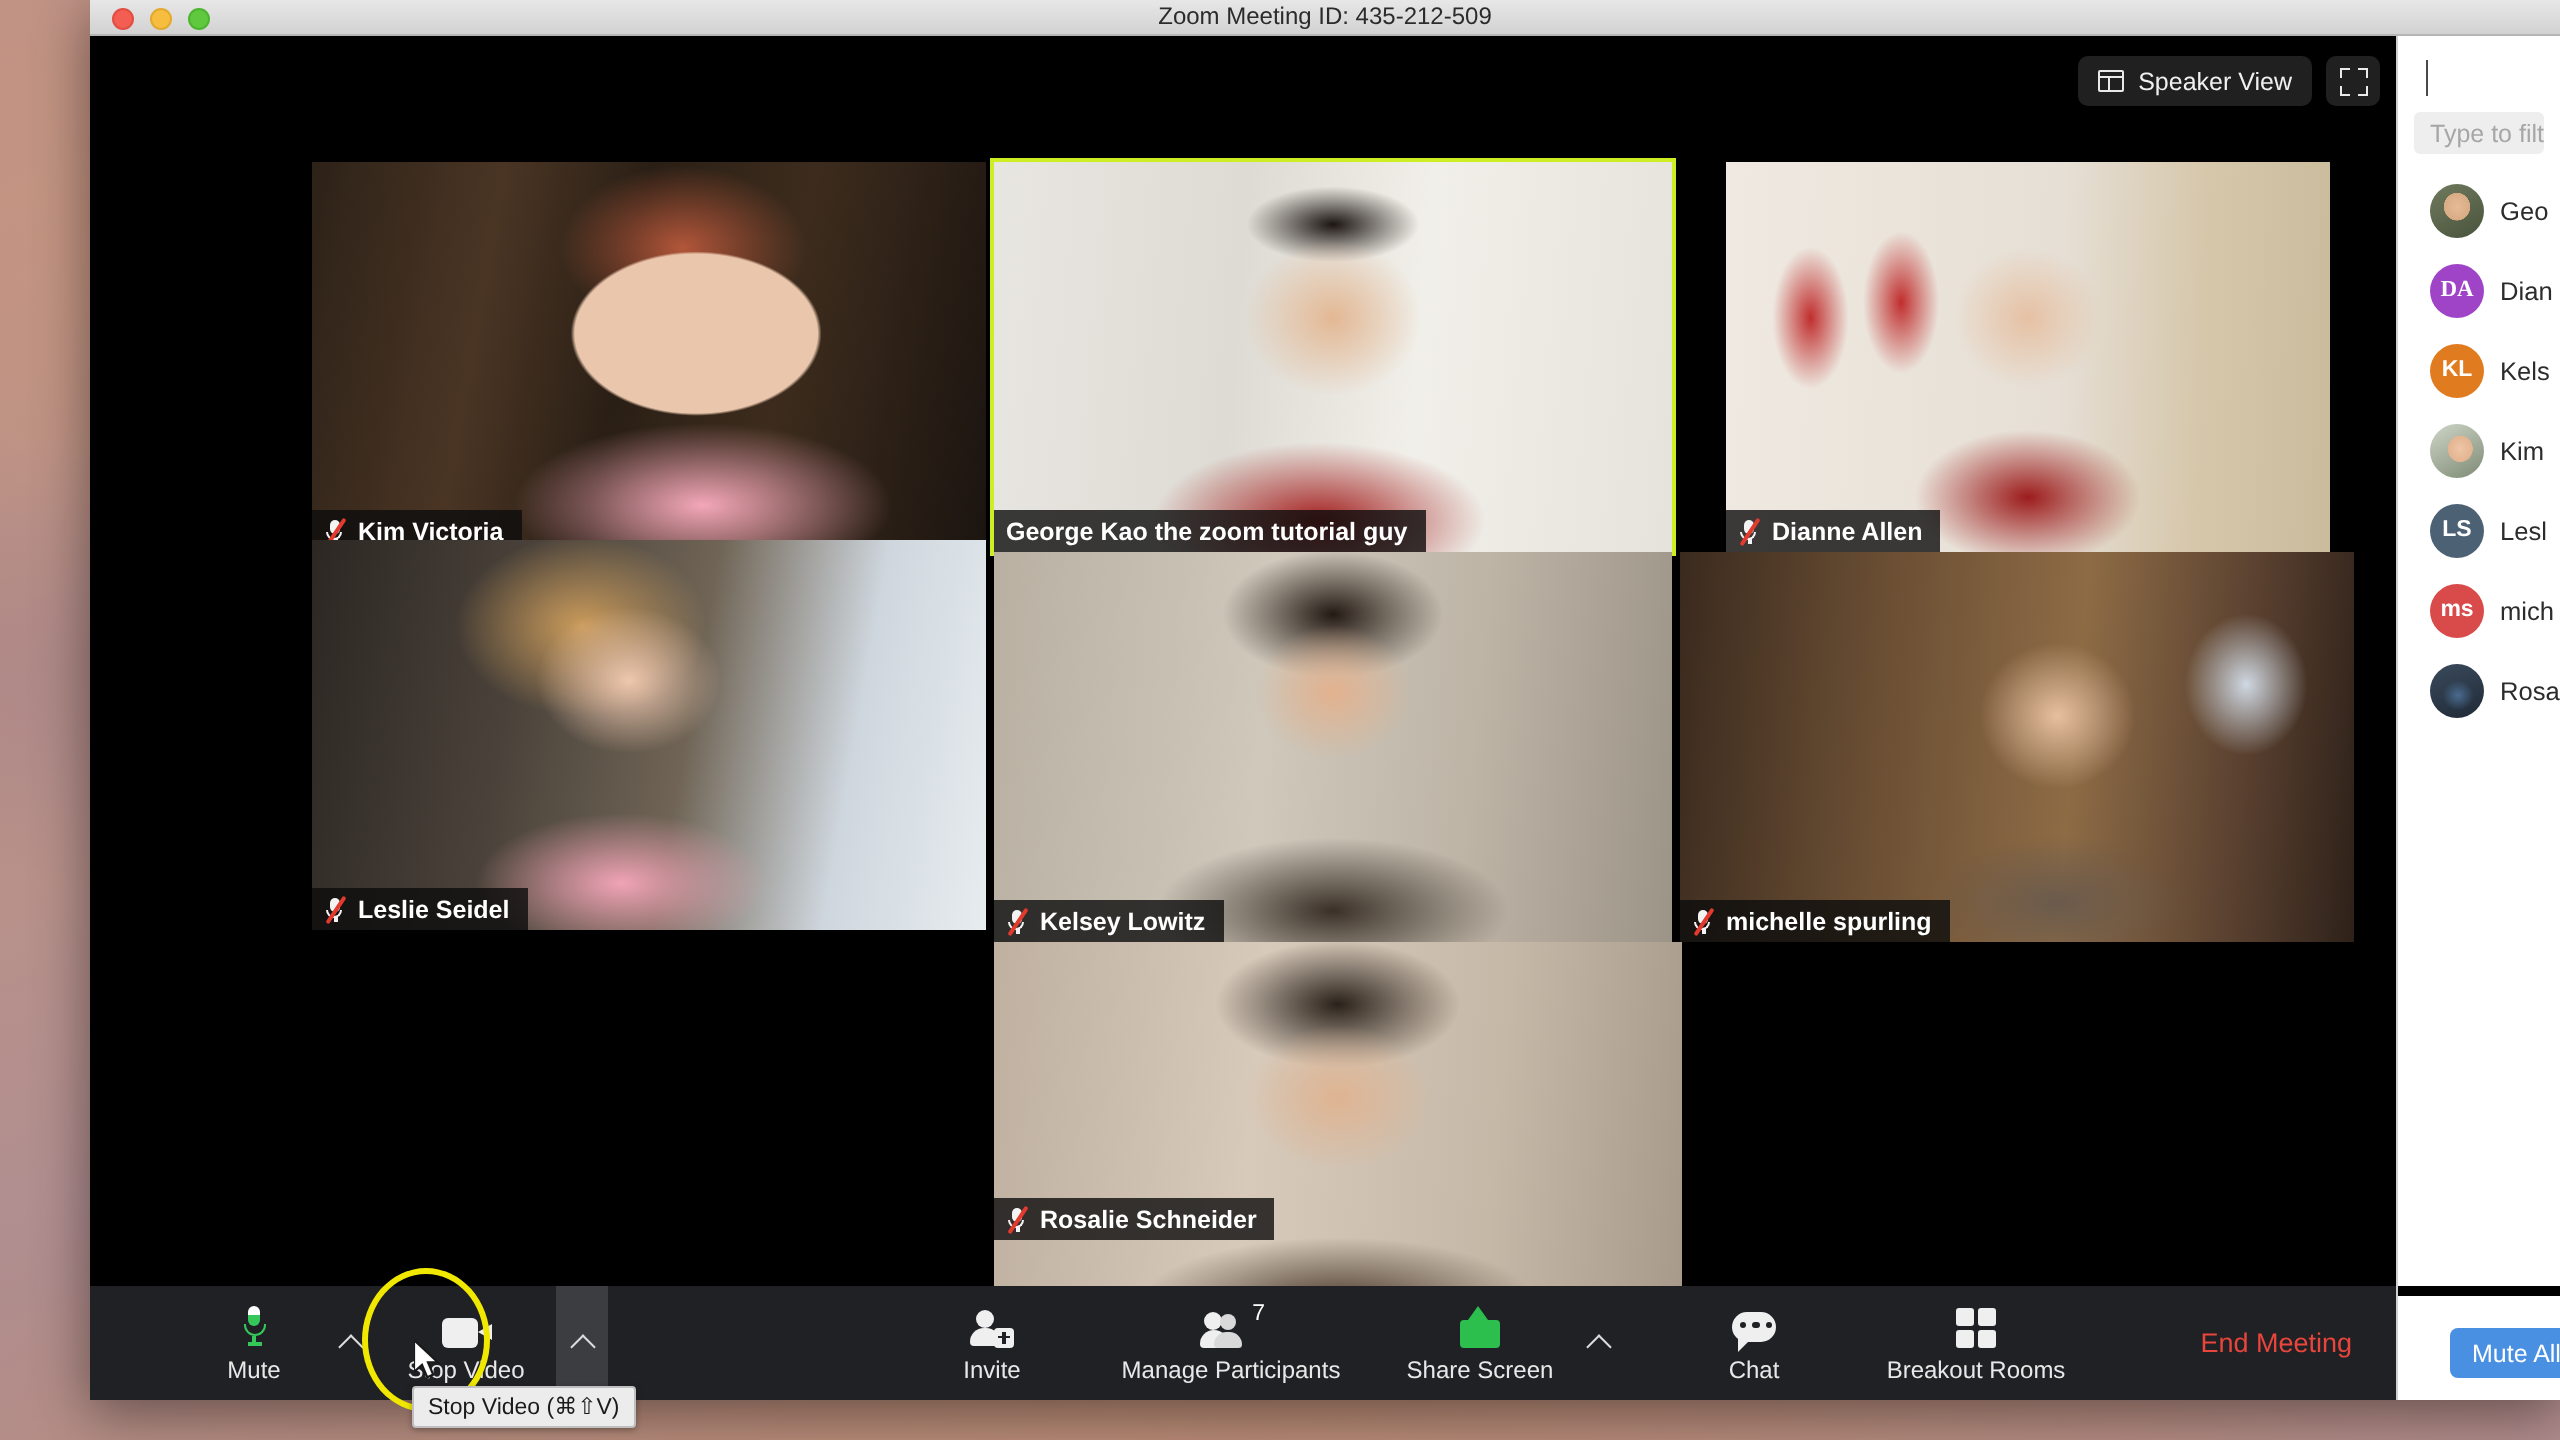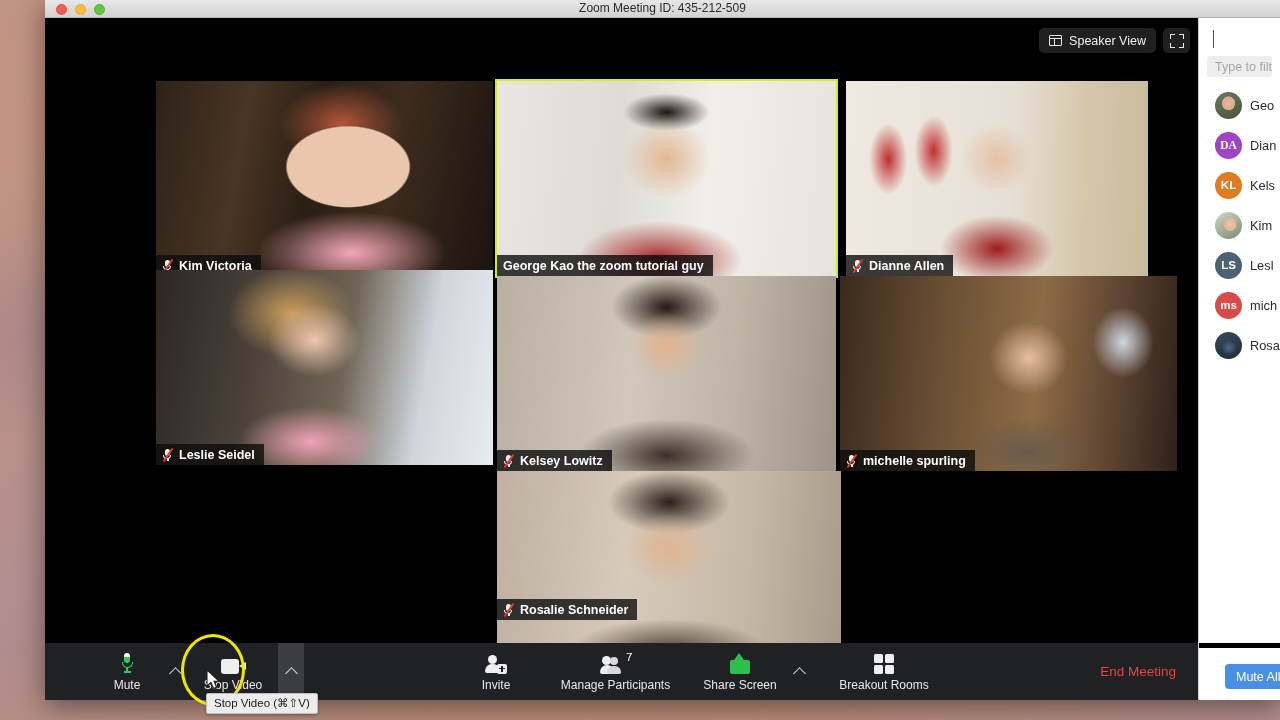--- a/index.html
+++ b/index.html
@@ -449,21 +449,21 @@
         </div>
       </div>
 
       <div class="tile active" style="left:452px; top:63px; width:339px; height:195px;">
         <div class="feed feed-george"></div>
         <div class="namebar">
           <span>George Kao the zoom tutorial guy</span>
         </div>
       </div>
 
-      <div class="tile" style="left:801px; top:63px; width:302px; height:195px;">
+      <div class="tile" style="left:818px; top:63px; width:302px; height:195px;">
         <div class="feed feed-dianne"></div>
         <div class="namebar">
           <span class="mic-muted">
             <span class="body"></span>
               <span class="stand"></span>
               <span class="post"></span>
               <span class="slash"></span>
           </span>
           <span>Dianne Allen</span>
         </div>
@@ -588,20 +588,34 @@
             <span class="tip"></span>
           </span>
       </span>
       <span class="lbl">Share Screen</span>
     </div>
 
     <div class="tb-caret">
       <span class="caret-up"></span>
     </div>
 
+    <div class="tb-item" style="margin-left:30px;">
+      <span class="ic">
+        <span class="chat-icon">
+            <span class="bub"></span>
+            <span class="tail"></span>
+            <span class="dots">
+              <i></i>
+              <i></i>
+              <i></i>
+            </span>
+          </span>
+      </span>
+      <span class="lbl">Chat</span>
+    </div>
 
 
     <div class="tb-item" style="width:120px; margin-left:14px;">
       <span class="ic">
         <span class="breakout-icon">
             <i></i>
             <i></i>
             <i></i>
             <i></i>
           </span>

